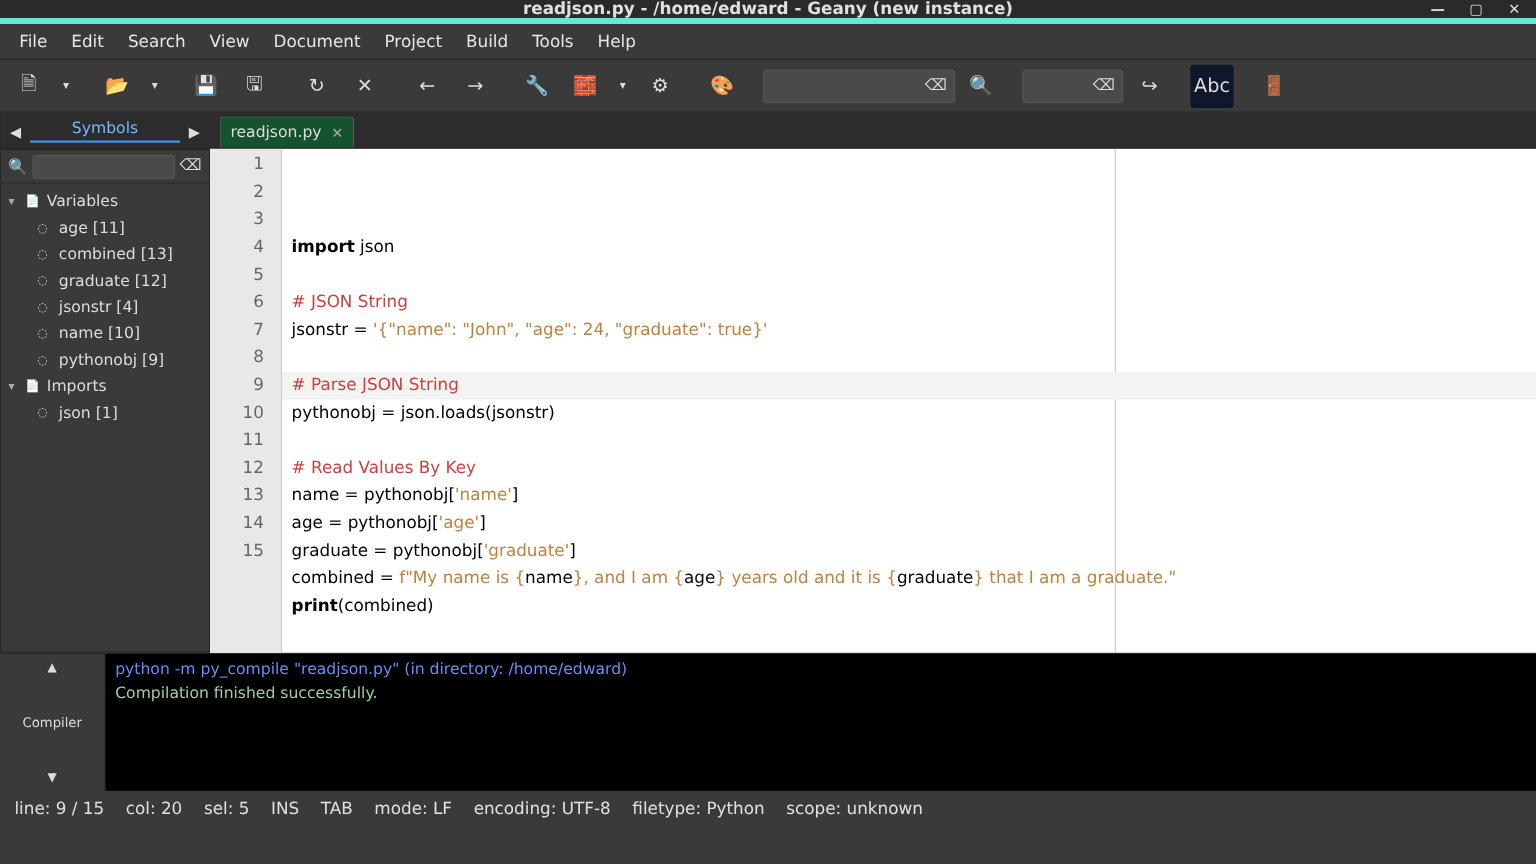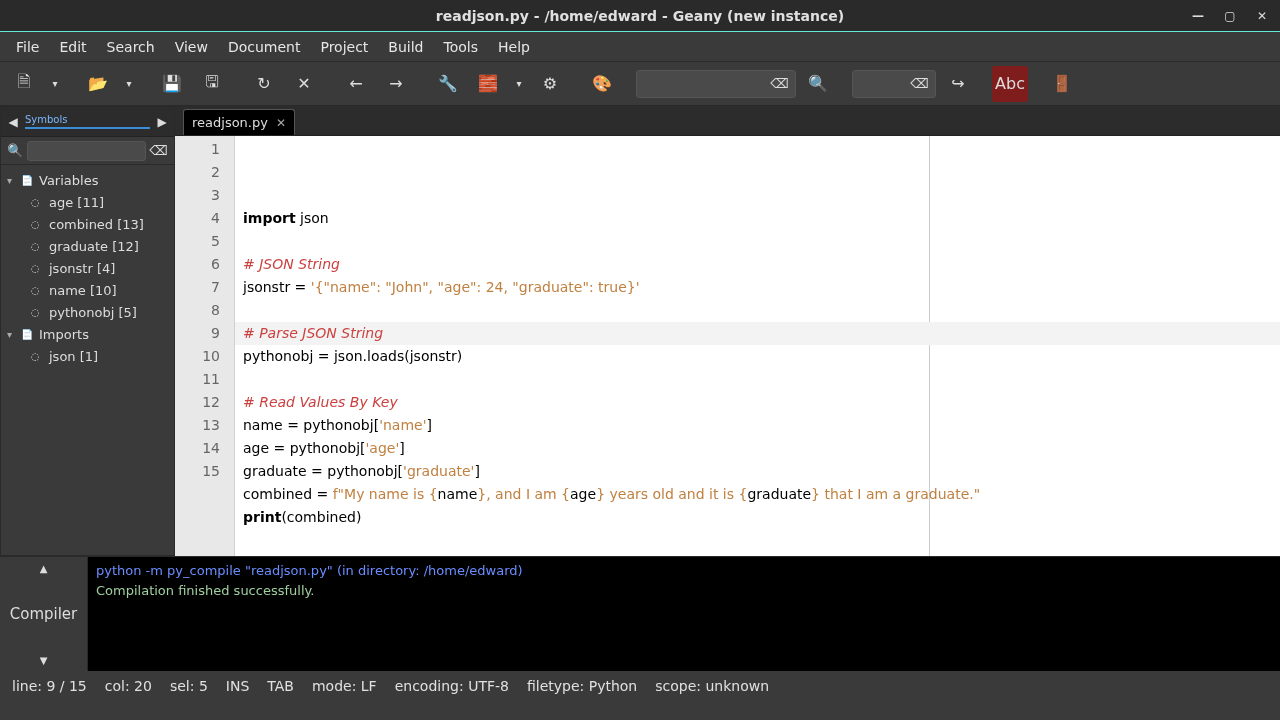--- a/index.html
+++ b/index.html
@@ -1,19 +1,19 @@
 <!DOCTYPE html>
 <html><head>
 <meta charset="utf-8">
 <style>
 * { margin: 0; padding: 0; box-sizing: border-box; font-family: "DejaVu Sans", "Liberation Sans", sans-serif; }
 body { width: 1280px; height: 720px; background: #3a3a3a; color: #ddd; overflow: hidden; font-size: 13px; }
 
 
-.titlebar { height: 32px; background: #2a2a2a; display: flex; align-items: center; justify-content: center; position: relative; color: #e0e0e0; font-size: 14px; font-weight: bold; border-bottom: 1px solid #5eead4; }
+.titlebar { height: 20px; background: #2a2a2a; display: flex; align-items: center; justify-content: center; position: relative; color: #e0e0e0; font-size: 14px; font-weight: bold; border-bottom: 5px solid #5eead4; }
 .titlebar .win-controls { position: absolute; right: 6px; top: 0; height: 100%; display: flex; align-items: center; gap: 8px; }
 .win-btn { width: 24px; height: 24px; display: flex; align-items: center; justify-content: center; cursor: pointer; color: #ddd; font-size: 12px; }
 
 
 .menubar { height: 30px; background: #3a3a3a; display: flex; align-items: center; padding: 0 6px; color: #e6e6e6; font-size: 14px; border-bottom: 1px solid #2a2a2a; }
 .menu-item { padding: 4px 10px; cursor: pointer; }
 
 
 .toolbar { height: 44px; background: #3a3a3a; display: flex; align-items: center; padding: 0 6px; gap: 4px; border-bottom: 1px solid #2a2a2a; }
 .tool-btn { width: 36px; height: 36px; display: flex; align-items: center; justify-content: center; cursor: pointer; border-radius: 3px; color: #ddd; font-size: 16px; }
@@ -23,53 +23,53 @@
 .tool-input.search { width: 160px; }
 .tool-input.goto { width: 84px; }
 
 
 .main { height: 450px; display: flex; }
 
 
 .sidebar { width: 175px; background: #3a3a3a; border: 1px solid #2a2a2a; display: flex; flex-direction: column; }
 .sidebar-header { height: 30px; display: flex; align-items: center; background: #2c2c2c; border-bottom: 1px solid #222; }
 .sb-arrow { width: 24px; text-align: center; cursor: pointer; font-size: 12px; }
-.sb-title { flex: 1; color: #7ab8ff; font-size: 10px; padding-bottom: 2px; border-bottom: 2px solid #3b8dd8; }
+.sb-title { flex: 1; text-align: center; color: #7ab8ff; font-size: 13px; padding-bottom: 2px; border-bottom: 2px solid #3b8dd8; }
 .sb-filter { height: 28px; display: flex; align-items: center; padding: 0 6px; gap: 4px; border-bottom: 1px solid #2a2a2a; }
 .sb-filter-icon { font-size: 13px; }
 .sb-filter-input { flex: 1; height: 20px; background: #4a4a4a; border: 1px solid #555; border-radius: 3px; }
 .sb-tree { flex: 1; padding: 4px 2px; font-size: 13px; overflow: auto; }
 .tree-row { display: flex; align-items: center; height: 22px; padding-left: 4px; cursor: pointer; }
 .tree-toggle { width: 14px; font-size: 10px; color: #aaa; }
 .tree-icon { width: 16px; font-size: 10px; }
 .tree-label { margin-left: 2px; white-space: nowrap; }
 .tree-child { padding-left: 28px; }
 
 
 .editor-area { flex: 1; display: flex; flex-direction: column; background: #3a3a3a; }
 .tabs { height: 30px; display: flex; align-items: flex-end; background: #2c2c2c; border-bottom: 1px solid #222; padding-left: 8px; }
-.tab { height: 26px; display: flex; align-items: center; padding: 0 8px; background: #000000; border: 1px solid #555; border-bottom: none; border-radius: 3px 3px 0 0; margin-right: 4px; font-size: 13px; text-align: right; }
+.tab { height: 26px; display: flex; align-items: center; padding: 0 8px; background: #14532d; border: 1px solid #555; border-bottom: none; border-radius: 3px 3px 0 0; margin-right: 4px; font-size: 13px; text-align: right; }
 .tab-close { margin-left: 8px; font-size: 12px; cursor: pointer; color: #aaa; }
 
 .editor { flex: 1; display: flex; background: #fff; color: #000; overflow: auto; position: relative; }
 .gutter { width: 60px; background: #e8e8e8; color: #666; font-family: "DejaVu Sans Mono", monospace; font-size: 14px; text-align: right; padding: 2px 14px 2px 0; line-height: 23px; border-right: 1px solid #d0d0d0; }
 .code { flex: 1; font-family: "DejaVu Sans Mono", monospace; font-size: 14px; padding: 2px 12px 2px 8px; line-height: 23px; white-space: pre; position: relative; }
 .code .line-bg-highlight { position: absolute; left: 0; right: 0; height: 23px; background: #f3f3f3; z-index: 0; }
 .margin-line { position: absolute; top: 0; bottom: 0; width: 1px; background: #ccc; }
 .tok-kw { color: #000; font-weight: bold; }
-.tok-cm { color: #cc4040; font-style: italic; }
+.tok-cm { color: #cc4040; }
 .tok-str { color: #c08040; }
 .tok-id { color: #000; }
 .codeline { position: relative; z-index: 1; }
 
 
 .bottom { height: 115px; display: flex; border-top: 1px solid #2a2a2a; }
 .bp-tabs { width: 88px; background: #3a3a3a; border-right: 1px solid #2a2a2a; display: flex; flex-direction: column; }
 .bp-tab-arrow { height: 22px; display: flex; align-items: center; justify-content: center; font-size: 10px; cursor: pointer; }
-.bp-tab { flex: 1; display: flex; align-items: center; justify-content: center; font-size: 15px; }
+.bp-tab { flex: 1; display: flex; align-items: center; justify-content: center; font-size: 11px; }
 .bp-content { flex: 1; background: #000; color: #fff; font-family: "DejaVu Sans Mono", monospace; font-size: 13px; padding: 4px 8px; line-height: 20px; }
 .bp-line1 { color: #6a8dff; }
 .bp-line2 { color: #a0d0a0; }
 
 
 .statusbar { height: 30px; background: #3a3a3a; display: flex; align-items: center; padding: 4px 12px; gap: 18px; color: #e0e0e0; font-size: 14px; }
 </style>
 </head>
 <body>
 
@@ -120,21 +120,21 @@
   <div class="tool-input search">
       <span>⌫</span>
     </div>
   <div class="tool-btn">🔍</div>
   <div class="tool-sep"></div>
   <div class="tool-input goto">
       <span>⌫</span>
     </div>
   <div class="tool-btn">↪</div>
   <div class="tool-sep"></div>
-  <div class="tool-btn" style="background:#7f1d1d;border-radius:3px">Abc</div>
+  <div class="tool-btn" style="background:#0f172a;border-radius:3px">Abc</div>
   <div class="tool-sep"></div>
   <div class="tool-btn">🚪</div>
 </div>
 
 <div class="main">
 
   <div class="sidebar">
     <div class="sidebar-header">
       <div class="sb-arrow">◀</div>
       <div class="sb-title">Symbols</div>
@@ -166,21 +166,21 @@
         <div class="tree-row tree-child">
           <span class="tree-icon">◌</span>
           <span class="tree-label">jsonstr [4]</span>
         </div>
         <div class="tree-row tree-child">
           <span class="tree-icon">◌</span>
           <span class="tree-label">name [10]</span>
         </div>
         <div class="tree-row tree-child">
           <span class="tree-icon">◌</span>
-          <span class="tree-label">pythonobj [5]</span>
+          <span class="tree-label">pythonobj [9]</span>
         </div>
         <div class="tree-row">
           <span class="tree-toggle">▾</span>
           <span class="tree-icon">📄</span>
           <span class="tree-label">Imports</span>
         </div>
         <div class="tree-row tree-child">
           <span class="tree-icon">◌</span>
           <span class="tree-label">json [1]</span>
         </div>

